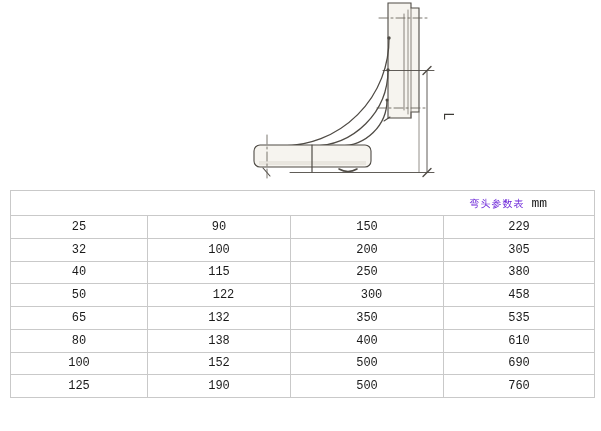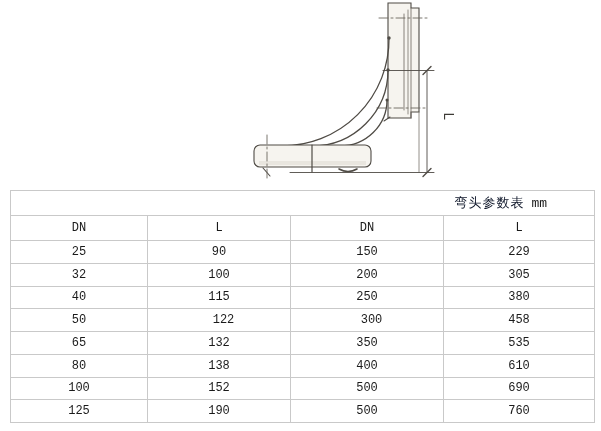--- a/index.html
+++ b/index.html
@@ -36,24 +36,24 @@
     vertical-align: middle;
     overflow: hidden;
     white-space: nowrap;
   }
   tr.title-row th {
     height: 24px;
     text-align: right;
     padding-right: 47px;
   }
   tr.title-row .title-cn {
-    font-size: 13px;
+    font-size: 10px;
     letter-spacing: 1px;
     font-family: "Liberation Sans", sans-serif;
-    color: #0f172a;
+    color: #6d28d9;
   }
   tr.title-row .title-unit {
     font-size: 13px;
     margin-left: 7px;
   }
   tr.header-row th { height: 24px; }
   tbody tr td { height: 21.75px; margin-top: 48px; }
   
   tbody tr:nth-child(4) td:nth-child(2),
   tbody tr:nth-child(4) td:nth-child(3) { text-indent: 9px; }
@@ -112,26 +112,20 @@
         <col class="c2">
         <col class="c3">
         <col class="c4">
     </colgroup>
     <thead>
       <tr class="title-row">
         <th colspan="4">
           <span class="title-cn">弯头参数表</span><span class="title-unit">mm</span>
         </th>
       </tr>
-      <tr class="header-row" id="header-row">
-          <th>DN</th>
-          <th>L</th>
-          <th>DN</th>
-          <th>L</th>
-        </tr>
     </thead>
     <tbody id="table-body">
         <tr>
           <td>25</td>
           <td>90</td>
           <td>150</td>
           <td>229</td>
         </tr>
         <tr>
           <td>32</td>

